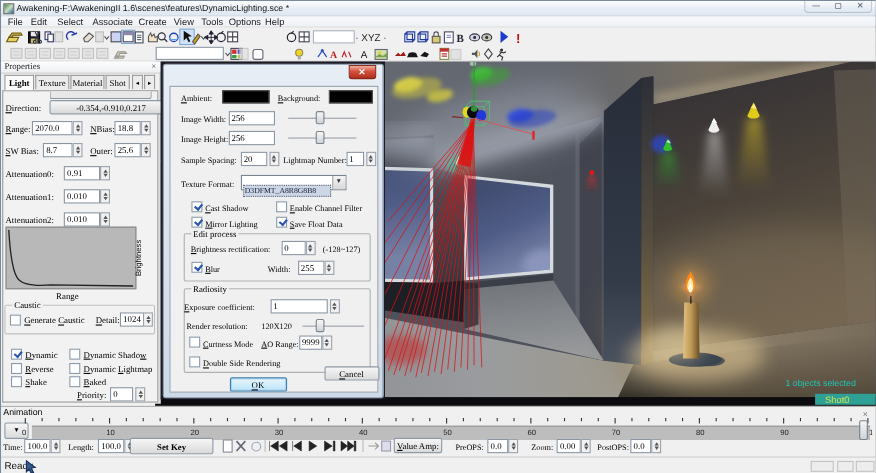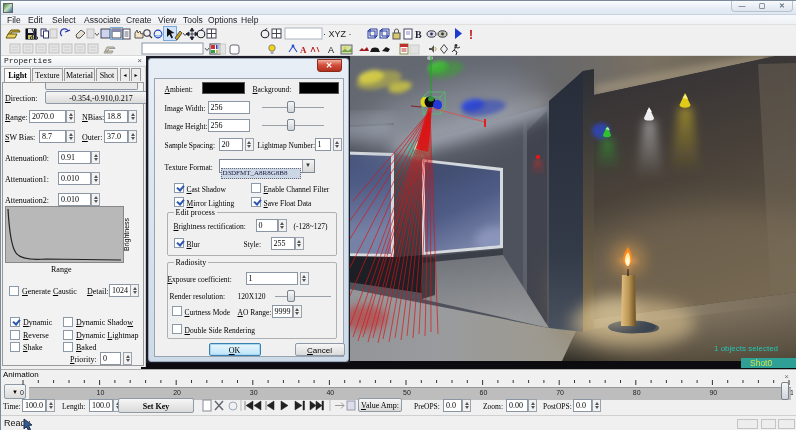--- a/index.html
+++ b/index.html
@@ -10,21 +10,21 @@
 .winbtns{position:absolute;right:4px;top:0;width:62px;height:11px;background:linear-gradient(#f8fafc,#dde5ee);border:1px solid #b8c2ce;border-top:none;border-radius:0 0 4px 4px;display:flex}
 .winbtns span{flex:1;text-align:center;font-size:7px;line-height:10px;color:#6a7684;font-weight:bold}
 
 #menubar{left:0;top:14px;width:796px;height:10px;background:linear-gradient(#f6f8fb,#eef1f5);font-size:8.5px;color:#222;border-bottom:1px solid #e0e0e0}
 #menubar span{position:absolute;top:0px}
 
 #tb1{left:0;top:24px;width:796px;height:17px;background:#f0f0f0}
 #tb2{left:0;top:41px;width:796px;height:14px;background:#f0f0f0;border-bottom:1px solid #d8d8d8}
 
 #panel{left:0;top:55px;width:145px;height:311px;background:#f0f0f0;border-right:1px solid #c8c8c8;font-family:"Liberation Serif",serif;font-size:8px;color:#000}
-#panel .hdr{position:absolute;left:0;top:0;width:145px;height:11px;background:linear-gradient(#fdfdfd,#eceff2);border-bottom:1px solid #d0d0d0;font-family:Liberation Mono, monospace;font-size:8px;color:#222;padding-left:3px}
+#panel .hdr{position:absolute;left:0;top:0;width:145px;height:11px;background:linear-gradient(#fdfdfd,#eceff2);border-bottom:1px solid #d0d0d0;font-family:Liberation Serif, serif;font-size:8px;color:#222;padding-left:3px}
 .tab{position:absolute;top:12px;height:13px;border:1px solid #9a9a9a;border-bottom:none;background:#ececec;font-size:8px;text-align:center;padding-top:2px}
 .tab.on{background:#fbfbfb;font-weight:bold;height:14px;z-index:2}
 .fld{position:absolute;background:#fff;border:1px solid #8a96a4;font-size:8px;padding:1px 0 0 2px;color:#000;font-family:"Liberation Serif",serif}
 .spin{position:absolute;width:9px;background:#f2f2f2;border:1px solid #9aa2ac}
 .spin:before,.spin:after{content:"";position:absolute;left:1.5px;width:0;height:0;border-left:2px solid transparent;border-right:2px solid transparent}
 .spin:before{top:2px;border-bottom:3px solid #555}
 .spin:after{bottom:2px;border-top:3px solid #555}
 .lbl{position:absolute;white-space:nowrap}
 .lbl u,.dlg u{text-decoration:underline}
 .cb{position:absolute;width:10px;height:10px;background:#fff;border:1px solid #8a9aaa}
@@ -47,20 +47,21 @@
 .anlbl{position:absolute;font-size:7.5px;color:#000;font-family:"Liberation Serif",serif;white-space:nowrap}
 .anfld{position:absolute;background:#fff;border:1px solid #8a96a4;font-size:8px;padding:1px 0 0 2px;font-family:"Liberation Serif",serif}
 
 #status{left:0;top:414px;width:796px;height:16px;background:#f0f0f0;border-top:1px solid #d0d0d0;font-size:9px;color:#111}
 .sbox{position:absolute;top:3px;height:10px;border:1px solid #c4c4c4;background:#ededed}
 </style></head><body>
 <div id="app">
 
   <div id="titlebar" class="abs">
     <span class="abs" style="left:2px;top:2px;width:10px;height:10px;background:linear-gradient(135deg,#3a8a3a,#c8e0c0 50%,#2a6a9a);border:1px solid #666"></span>
+    <span class="ttl" style="top:2px">Awakening-F:\AwakeningII 1.6\scenes\features\DynamicLighting.sce *</span>
     <span class="winbtns">
         <span>—</span>
         <span>▢</span>
         <span>✕</span>
       </span>
   </div>
 
   <div id="tb1" class="abs">
     <svg width="796" height="17">
       <path d="M7,9 l3,-4 h8 l1,2 h-8 l-3,5 z" fill="#c8a83a" stroke="#6a5a10"></path>
@@ -430,41 +431,44 @@
     <div class="fld" style="left:28px;top:54px;width:37px;height:13px">2070.0</div>
     <div class="spin" style="left:65px;top:54px;height:13px"></div>
     <span class="lbl" style="left:81px;top:57px"><u>N</u>Bias:</span>
     <div class="fld" style="left:103px;top:54px;width:24px;height:13px">18.8</div>
     <div class="spin" style="left:127px;top:54px;height:13px"></div>
 
     <span class="lbl" style="left:4px;top:77px"><u>S</u>W Bias:</span>
     <div class="fld" style="left:38px;top:74px;width:27px;height:13px">8.7</div>
     <div class="spin" style="left:65px;top:74px;height:13px"></div>
     <span class="lbl" style="left:81px;top:77px"><u>O</u>uter:</span>
-    <div class="fld" style="left:103px;top:74px;width:24px;height:13px">37.0</div>
+    <div class="fld" style="left:103px;top:74px;width:24px;height:13px">25.6</div>
     <div class="spin" style="left:127px;top:74px;height:13px"></div>
 
     <span class="lbl" style="left:4px;top:98px">Attenuation0:</span>
     <div class="fld" style="left:57px;top:95px;width:33px;height:13px">0.91</div>
     <div class="spin" style="left:90px;top:95px;height:13px"></div>
     <span class="lbl" style="left:4px;top:119px">Attenuation1:</span>
     <div class="fld" style="left:57px;top:116px;width:33px;height:13px">0.010</div>
     <div class="spin" style="left:90px;top:116px;height:13px"></div>
     <span class="lbl" style="left:4px;top:140px">Attenuation2:</span>
     <div class="fld" style="left:57px;top:137px;width:33px;height:13px">0.010</div>
     <div class="spin" style="left:90px;top:137px;height:13px"></div>
 
     <div style="position:absolute;left:4px;top:150px;width:119px;height:57px;background:#b8b8b8;border:1px solid #888">
       <svg width="117" height="55">
           <path d="M2,2 Q4,38 10,46 T40,52 L115,53" stroke="#222" fill="none" stroke-width="1.2"></path>
         </svg>
     </div>
     <span class="lbl" style="left:50px;top:209px">Range</span>
     <span class="lbl" style="left:122px;top:195px;transform:rotate(-90deg);transform-origin:left top;font-size:7px;font-family:'Liberation Sans',sans-serif">Brightness</span>
 
+    <div class="gbox" style="left:3px;top:221px;width:137px;height:27px">
+        <span class="cap">Caustic</span>
+      </div>
     <div class="cb" style="left:8px;top:230px"></div>
     <span class="lbl" style="left:21px;top:231px"><u>G</u>enerate <u>C</u>austic</span>
     <span class="lbl" style="left:86px;top:231px"><u>D</u>etail:</span>
     <div class="fld" style="left:108px;top:228px;width:22px;height:13px">1024</div>
     <div class="spin" style="left:129px;top:228px;height:13px"></div>
 
     <div class="cb c" style="left:9px;top:261px"></div>
       <span class="lbl" style="left:22px;top:262px"><u>D</u>ynamic</span>
     <div class="cb" style="left:62px;top:261px"></div>
       <span class="lbl" style="left:75px;top:262px"><u>D</u>ynamic Shado<u>w</u></span>
@@ -519,42 +523,42 @@
           <span class="dlg" style="left:109px;top:120px"><u>S</u>ave Float Data</span>
         <div class="gbox" style="left:12px;top:133px;width:170px;height:44px;border-color:#b0b0b0">
             <span class="cap" style="font-family:'Liberation Serif',serif">Edit process</span>
           </div>
         <span class="dlg" style="left:19px;top:143px"><u>B</u>rightness rectification:</span>
         <div class="fld" style="left:101px;top:140px;width:22px;height:13px">0</div>
         <div class="spin" style="left:123px;top:140px;height:13px"></div>
         <span class="dlg" style="left:139px;top:143px">(-128~127)</span>
         <div class="cb c" style="left:19px;top:159px"></div>
           <span class="dlg" style="left:32px;top:161px"><u>B</u>lur</span>
-        <span class="dlg" style="left:89px;top:161px">Style:</span>
+        <span class="dlg" style="left:89px;top:161px">Width:</span>
         <div class="fld" style="left:116px;top:158px;width:24px;height:13px">255</div>
         <div class="spin" style="left:140px;top:158px;height:13px"></div>
         <div class="gbox" style="left:12px;top:183px;width:170px;height:77px;border-color:#b0b0b0">
             <span class="cap" style="font-family:'Liberation Serif',serif">Radiosity</span>
           </div>
         <span class="dlg" style="left:13px;top:196px"><u>E</u>xposure coefficient:</span>
         <div class="fld" style="left:91px;top:193px;width:52px;height:13px">1</div>
         <div class="spin" style="left:145px;top:193px;height:13px"></div>
         <span class="dlg" style="left:15px;top:213px">Render resolution:</span>
         <span class="dlg" style="left:83px;top:213px">120X120</span>
         <div class="sld" style="left:120px;top:217px;width:56px"></div>
         <div class="th" style="left:132px;top:211px"></div>
         <div class="cb" style="left:17px;top:227px"></div>
           <span class="dlg" style="left:30px;top:229px"><u>C</u>urtness Mode</span>
         <span class="dlg" style="left:83px;top:229px"><u>A</u>O Range:</span>
         <div class="fld" style="left:117px;top:226px;width:21px;height:13px">9999</div>
         <div class="spin" style="left:138px;top:226px;height:13px"></div>
         <div class="cb" style="left:17px;top:245px"></div>
           <span class="dlg" style="left:30px;top:247px"><u>D</u>ouble Side Rendering</span>
         <div class="btn" style="left:54px;top:264px;width:52px;height:13px;padding-top:2px;background:linear-gradient(#eaf6fd,#bce4f9);border-color:#3c7fb1;box-shadow:0 0 0 1px #a8d8f0 inset;font-family:'Liberation Serif',serif"><u>O</u>K</div>
-        <div class="btn" style="left:140px;top:264px;width:50px;height:13px;padding-top:2px;font-family:Liberation Sans, sans-serif"><u>C</u>ancel</div>
+        <div class="btn" style="left:140px;top:254px;width:50px;height:13px;padding-top:2px;font-family:Liberation Serif, serif"><u>C</u>ancel</div>
       </div>
     </div>
   </div>
 
   <div id="anim" class="abs">
     <span style="position:absolute;left:2px;top:0px;font-family:'Liberation Sans',sans-serif;font-size:8px">Animation</span>
     <span style="position:absolute;right:8px;top:2px;color:#777;font-size:8px">×</span>
     <div class="btn" style="left:3px;top:14px;width:22px;height:15px;font-size:6px;line-height:14px">▼</div>
     <svg style="position:absolute;left:0;top:10px" width="792" height="21">
         <rect x="28" y="7" width="762" height="13" fill="#bdbdbd"></rect>

